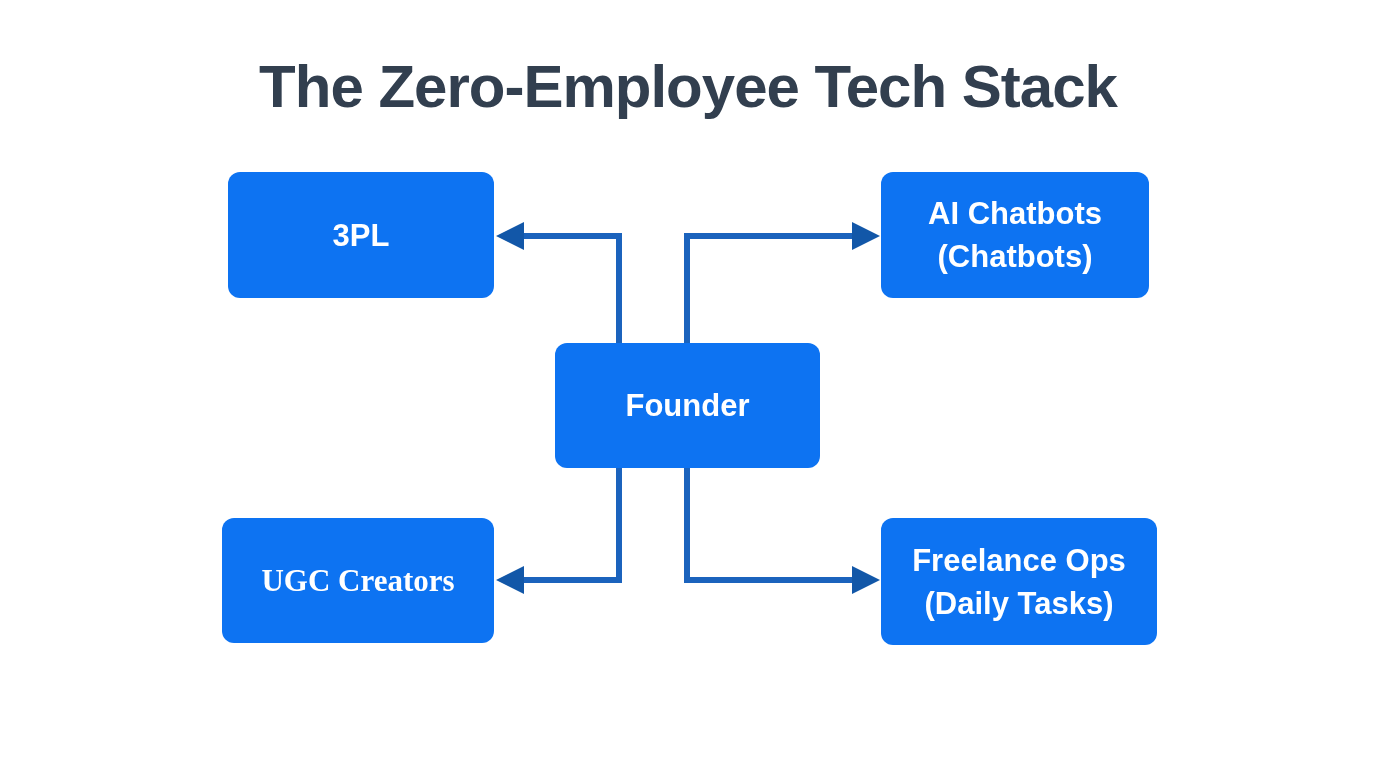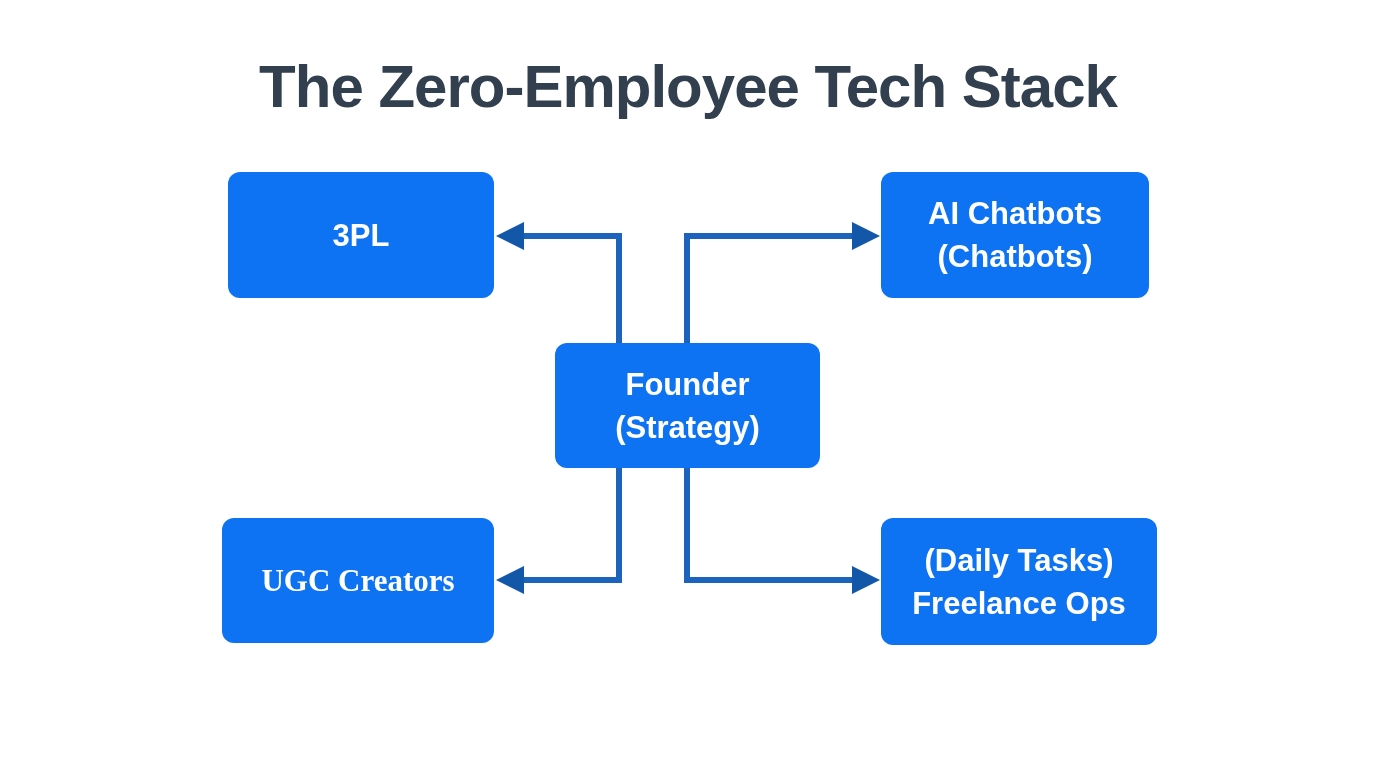--- a/index.html
+++ b/index.html
@@ -90,25 +90,24 @@
     <span>3PL</span>
   </div>
 
   <div class="node node-top-right">
     <span>AI Chatbots</span>
     <span>(Chatbots)</span>
   </div>
 
   <div class="node node-center">
     <span>Founder</span>
-    <span>(Strategy)</span>
   </div>
 
   <div class="node node-bottom-left">
     <span>UGC Creators</span>
   </div>
 
   <div class="node node-bottom-right">
+    <span>Freelance Ops</span>
     <span>(Daily Tasks)</span>
-    <span>Freelance Ops</span>
   </div>
 
 </div>
 
 </body></html>

